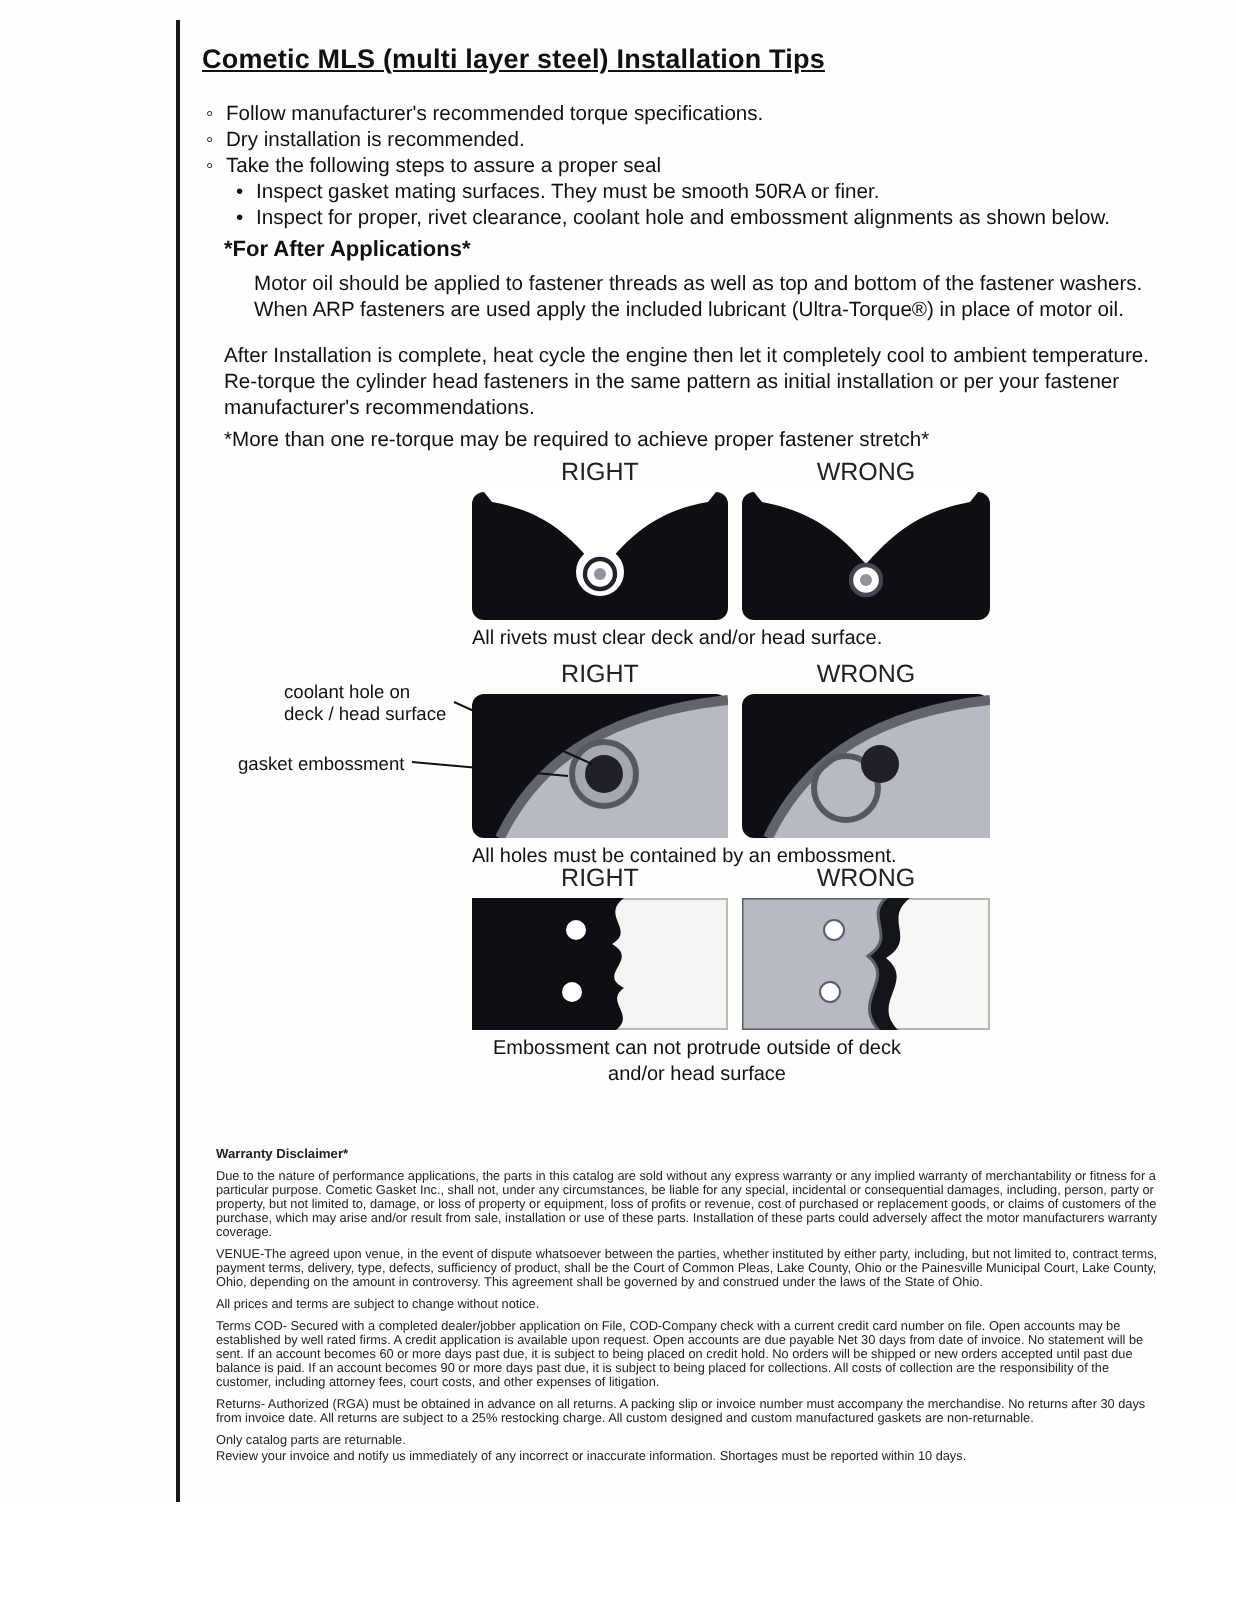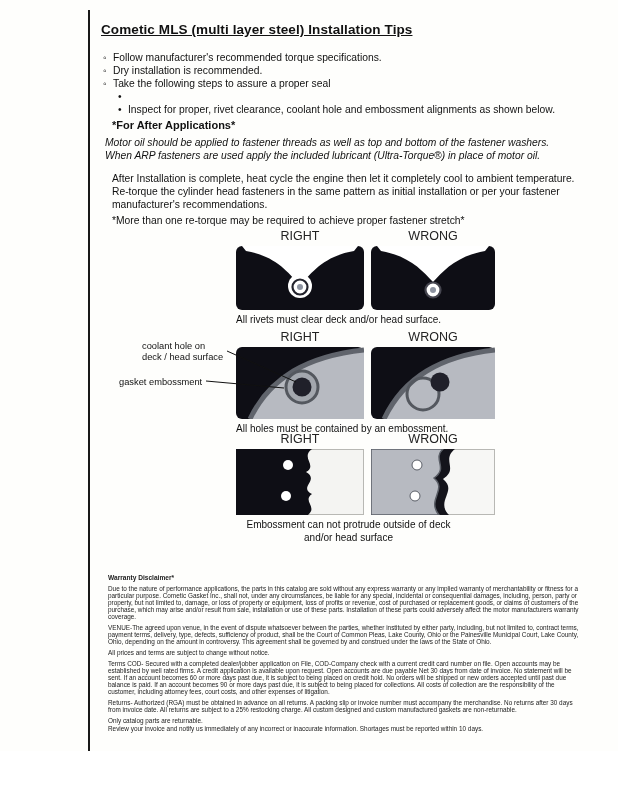--- a/index.html
+++ b/index.html
@@ -11,21 +11,21 @@
   .title { position:absolute; left:101px; top:22px; font-size:13.5px; font-weight:bold;
            text-decoration:underline; letter-spacing:.1px; }
 
   .tips { position:absolute; left:103px; top:51px; font-size:10.3px; }
   .tip { display:flex; line-height:13px; }
   .tip .mk { width:10px; flex:0 0 10px; }
   .tip.sub { padding-left:15px; }
 
   .diesel-h { position:absolute; left:112px; top:119px; font-size:11px; font-weight:bold; }
   .para { position:absolute; font-size:10.3px; line-height:12.8px; }
-  #para1 { left:105px; top:137px; width:470px;font-style:italic; }
+  #para1 { left:127px; top:137px; width:470px; }
   #para2 { left:112px; top:173px; width:480px; }
   .note { position:absolute; left:112px; top:215px; font-size:10.3px; }
 
   .drow { position:absolute; left:236px; width:259px; }
   #row1 { top:229px; } #row2 { top:330px; } #row3 { top:432px; }
   .dhead { display:flex; font-size:12.5px; color:#222; height:16px; }
   .dhead .hl { width:128px; text-align:center; }
   .dhead .hr { width:124px; margin-left:7px; text-align:center; }
   .dimgs { display:flex; gap:7px; margin-top:1px; }
   .dimgs svg { display:block; }
@@ -61,20 +61,21 @@
     <div class="tip">
       <span class="mk">◦</span>
       <span>Dry installation is recommended.</span>
     </div>
     <div class="tip">
       <span class="mk">◦</span>
       <span>Take the following steps to assure a proper seal</span>
     </div>
     <div class="tip sub">
       <span class="mk">•</span>
+      <span>Inspect gasket mating surfaces.  They must be smooth 50RA or finer.</span>
     </div>
     <div class="tip sub">
       <span class="mk">•</span>
       <span>Inspect for proper, rivet clearance, coolant hole and embossment alignments as shown below.</span>
     </div>
   </div>
 
   <h2 class="diesel-h">*For After Applications*</h2>
   <p class="para" id="para1">Motor oil should be applied to fastener threads as well as top and bottom of the fastener washers. When ARP fasteners are used apply the included lubricant (Ultra-Torque®) in place of motor oil.</p>
   <p class="para" id="para2">After Installation is complete, heat cycle the engine then let it completely cool to ambient temperature. Re-torque the cylinder head fasteners in the same pattern as initial installation or per your fastener manufacturer's recommendations.</p>

